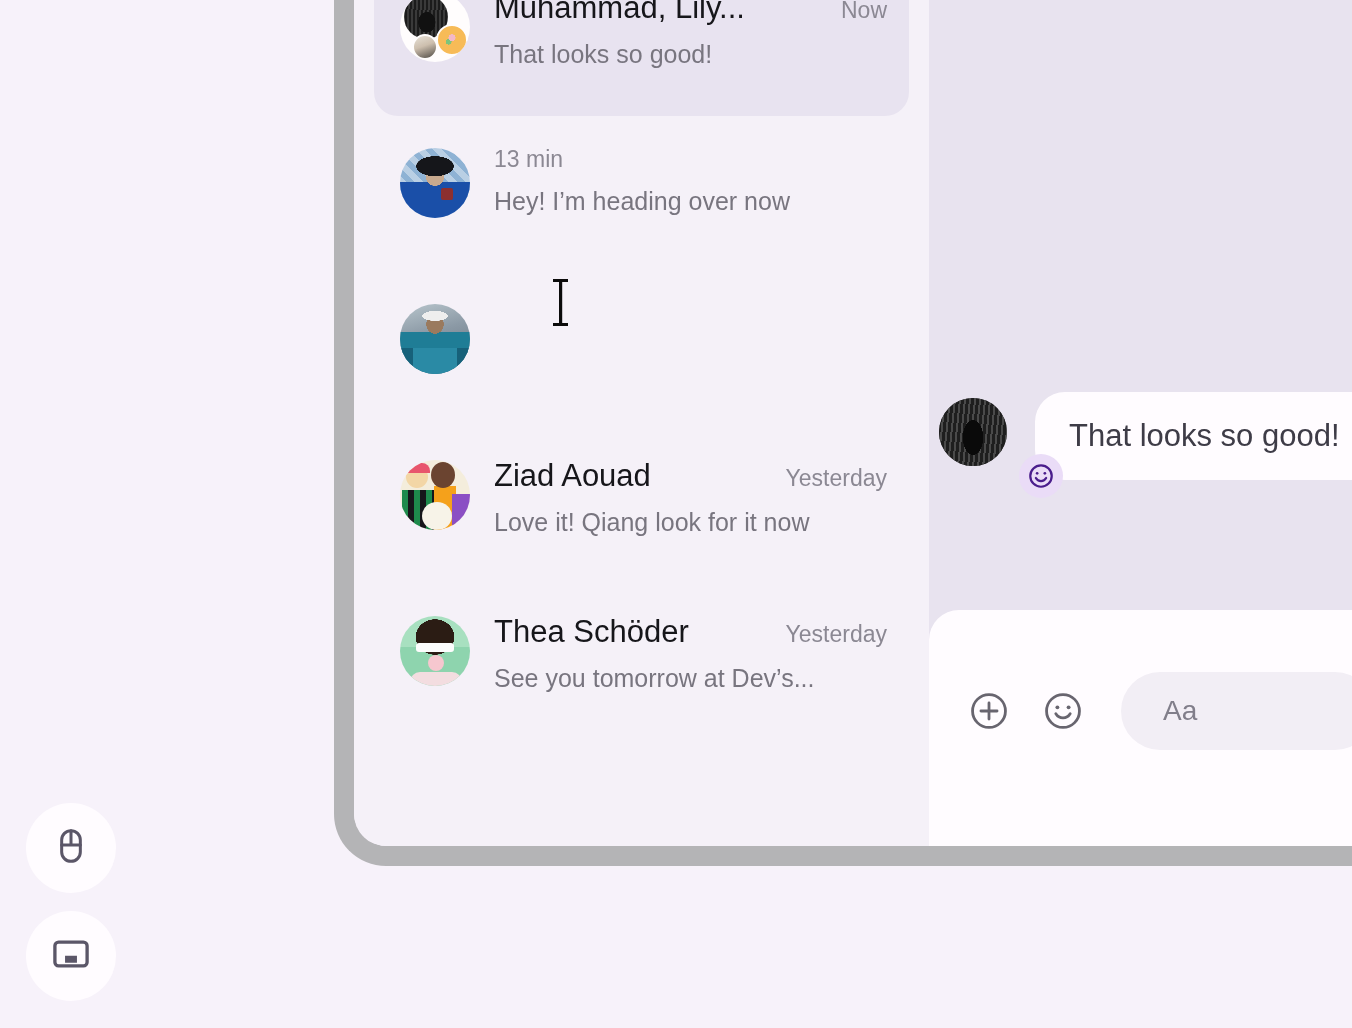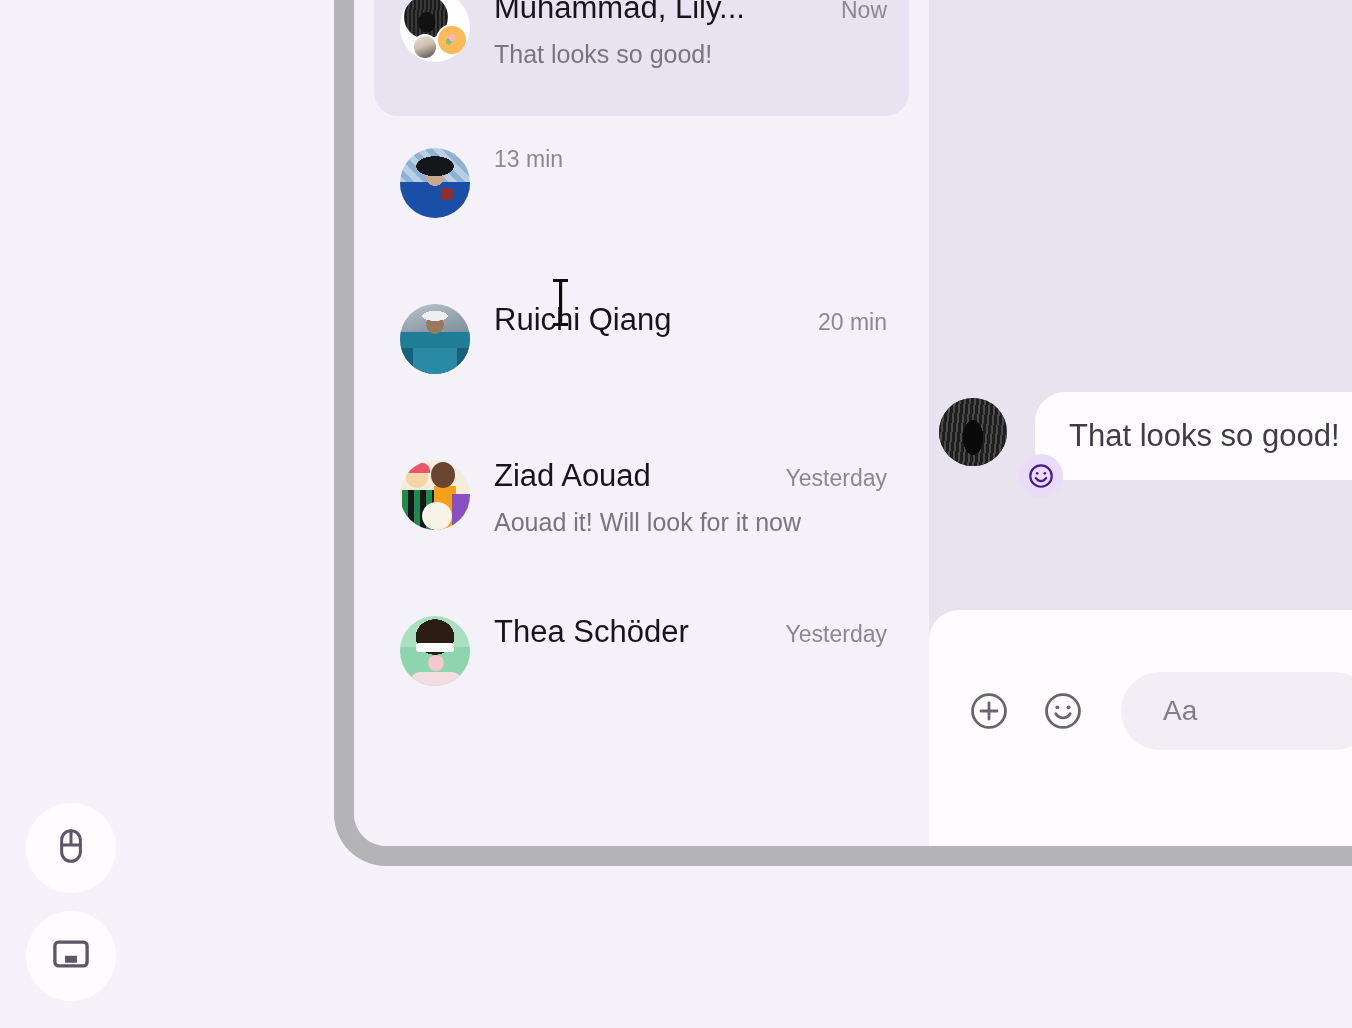--- a/index.html
+++ b/index.html
@@ -363,65 +363,63 @@
     </div>
 
     <div class="conv-item">
       <div class="conv-avatar">
         <div class="av-grad av-fabian"></div>
       </div>
       <div class="conv-body">
         <div class="conv-toprow">
           <div class="conv-time">13 min</div>
         </div>
+        <div class="conv-preview">Hey! I’m heading over now</div>
       </div>
     </div>
 
     <div class="conv-item">
       <div class="conv-avatar">
         <div class="av-grad av-ruichi"></div>
       </div>
       <div class="conv-body">
-        <div class="conv-toprow">
-          <div class="conv-name">Ruichi Qiang</div>
-          <div class="conv-time">20 min</div>
-        </div>
       </div>
     </div>
 
     <div class="conv-item">
       <div class="conv-avatar av-ziad">
         <div class="z1"></div>
         <div class="z2"></div>
         <div class="z3"></div>
         <div class="z6"></div>
         <div class="z4"></div>
         <div class="z5"></div>
         <div class="z7"></div>
       </div>
       <div class="conv-body">
         <div class="conv-toprow">
           <div class="conv-name">Ziad Aouad</div>
           <div class="conv-time">Yesterday</div>
         </div>
-        <div class="conv-preview">Aouad it! Will look for it now</div>
+        <div class="conv-preview">Love it! Qiang look for it now</div>
       </div>
     </div>
 
     <div class="conv-item">
       <div class="conv-avatar av-thea">
         <div class="t-glass"></div>
         <div class="t-bub"></div>
         <div class="t-body"></div>
       </div>
       <div class="conv-body">
         <div class="conv-toprow">
           <div class="conv-name">Thea Schöder</div>
           <div class="conv-time">Yesterday</div>
         </div>
+        <div class="conv-preview">See you tomorrow at Dev’s...</div>
       </div>
     </div>
 
   </div>
 
   <div id="chat-panel">
 
     <div id="message-row">
       <div id="chat-avatar">
         <div class="av-grad av-figure"></div>

